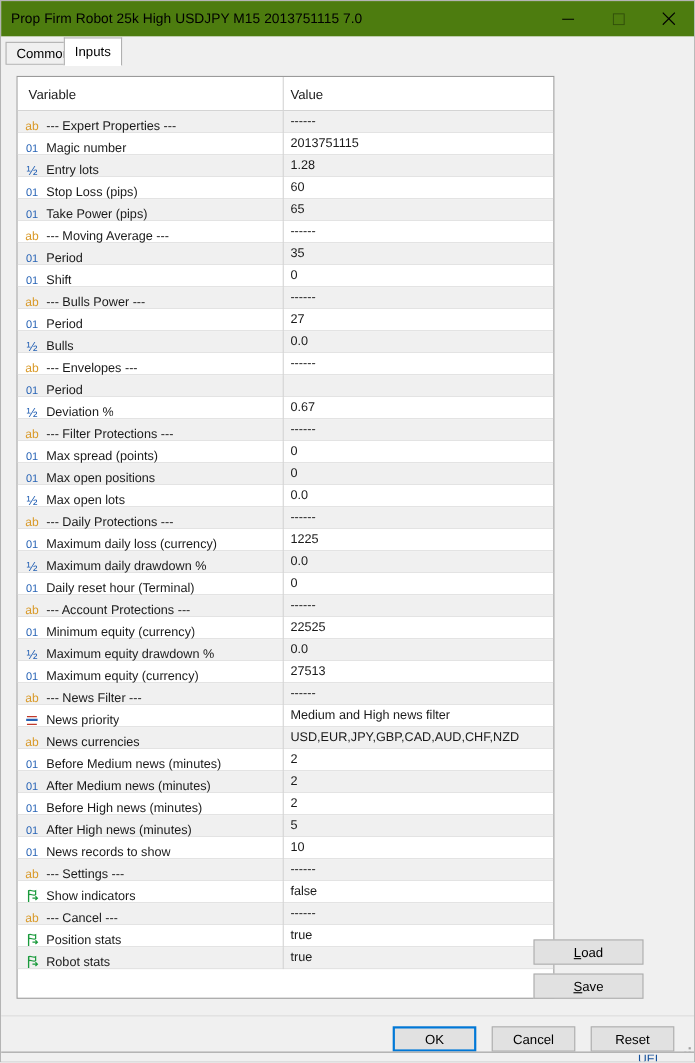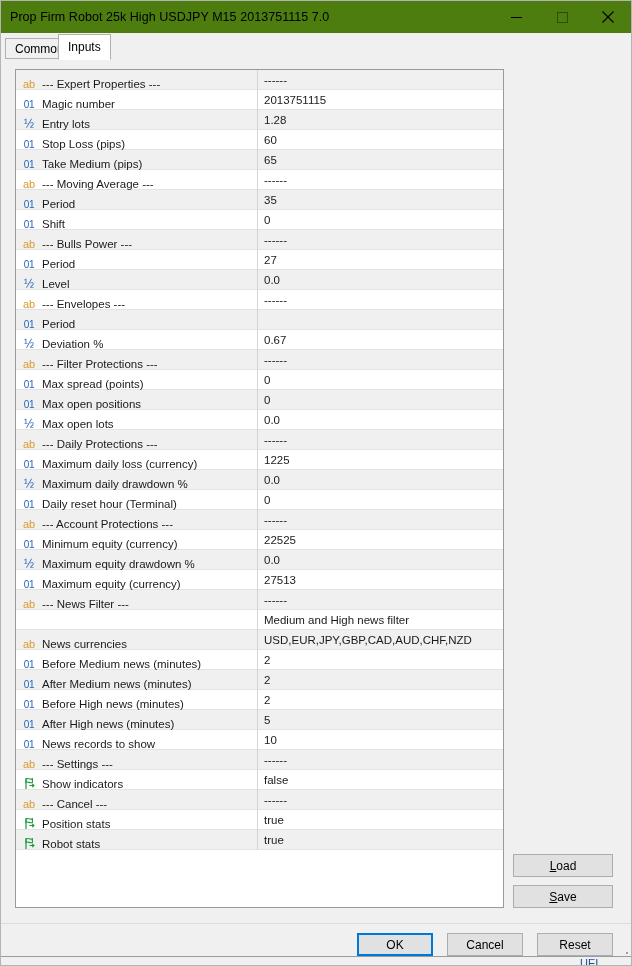--- a/index.html
+++ b/index.html
@@ -160,21 +160,21 @@
     font-size: 11.5px;
     color: #1a1a1a;
     white-space: nowrap;
     overflow: hidden;
   }
   .row.section .var-label { color: #1a1a1a; }
 
   
   .side-btns {
     position: absolute;
-    left: 512px; top: 795px;
+    left: 484px; top: 795px;
     width: 100px;
   }
   .btn {
     display: flex; align-items: center; justify-content: center;
     background: #e1e1e1;
     border: 1px solid #adadad;
     font-size: 12px;
     color: #000;
     height: 23px;
     user-select: none;
@@ -260,20 +260,25 @@
     </div>
     <div class="tab active">
       <span>Inputs</span>
     </div>
     <div class="tabline"></div>
   </div>
 
   <div class="page">
 
     <div class="grid-outer">
+      <div class="grid-head">
+        <div class="vdiv"></div>
+        <div class="hcell var">Variable</div>
+        <div class="hcell val">Value</div>
+      </div>
       <div class="grid-body" id="grid-body">
           <div class="row alt section">
             <div class="vdiv"></div>
             <div class="cell-var">
               <span class="icon icon-ab">ab</span>
               <span class="var-label">--- Expert Properties ---</span>
             </div>
             <div class="cell-val">------</div>
           </div>
           <div class="row">
@@ -297,21 +302,21 @@
             <div class="cell-var">
               <span class="icon icon-int">01</span>
               <span class="var-label">Stop Loss   (pips)</span>
             </div>
             <div class="cell-val">60</div>
           </div>
           <div class="row alt">
             <div class="vdiv"></div>
             <div class="cell-var">
               <span class="icon icon-int">01</span>
-              <span class="var-label">Take Medium (pips)</span>
+              <span class="var-label">Take Power (pips)</span>
             </div>
             <div class="cell-val">65</div>
           </div>
           <div class="row section">
             <div class="vdiv"></div>
             <div class="cell-var">
               <span class="icon icon-ab">ab</span>
               <span class="var-label">--- Moving Average ---</span>
             </div>
             <div class="cell-val">------</div>
@@ -345,21 +350,21 @@
             <div class="cell-var">
               <span class="icon icon-int">01</span>
               <span class="var-label">Period</span>
             </div>
             <div class="cell-val">27</div>
           </div>
           <div class="row alt">
             <div class="vdiv"></div>
             <div class="cell-var">
               <span class="icon icon-dbl">½</span>
-              <span class="var-label">Level</span>
+              <span class="var-label">Bulls</span>
             </div>
             <div class="cell-val">0.0</div>
           </div>
           <div class="row section">
             <div class="vdiv"></div>
             <div class="cell-var">
               <span class="icon icon-ab">ab</span>
               <span class="var-label">--- Envelopes ---</span>
             </div>
             <div class="cell-val">------</div>
@@ -478,20 +483,30 @@
           <div class="row alt section">
             <div class="vdiv"></div>
             <div class="cell-var">
               <span class="icon icon-ab">ab</span>
               <span class="var-label">--- News Filter ---</span>
             </div>
             <div class="cell-val">------</div>
           </div>
           <div class="row">
             <div class="vdiv"></div>
+            <div class="cell-var">
+              <span class="icon">
+                <svg width="12" height="12" viewBox="0 0 12 12">
+                  <line x1="1.5" y1="2.5" x2="10.5" y2="2.5" stroke="#c0392b" stroke-width="1"></line>
+                  <line x1="0.8" y1="5.5" x2="11.2" y2="5.5" stroke="#2763b5" stroke-width="2"></line>
+                  <line x1="1.5" y1="9.5" x2="10.5" y2="9.5" stroke="#c0392b" stroke-width="1"></line>
+                </svg>
+              </span>
+              <span class="var-label">News priority</span>
+            </div>
             <div class="cell-val">Medium and High news filter</div>
           </div>
           <div class="row alt">
             <div class="vdiv"></div>
             <div class="cell-var">
               <span class="icon icon-ab">ab</span>
               <span class="var-label">News currencies</span>
             </div>
             <div class="cell-val">USD,EUR,JPY,GBP,CAD,AUD,CHF,NZD</div>
           </div>

